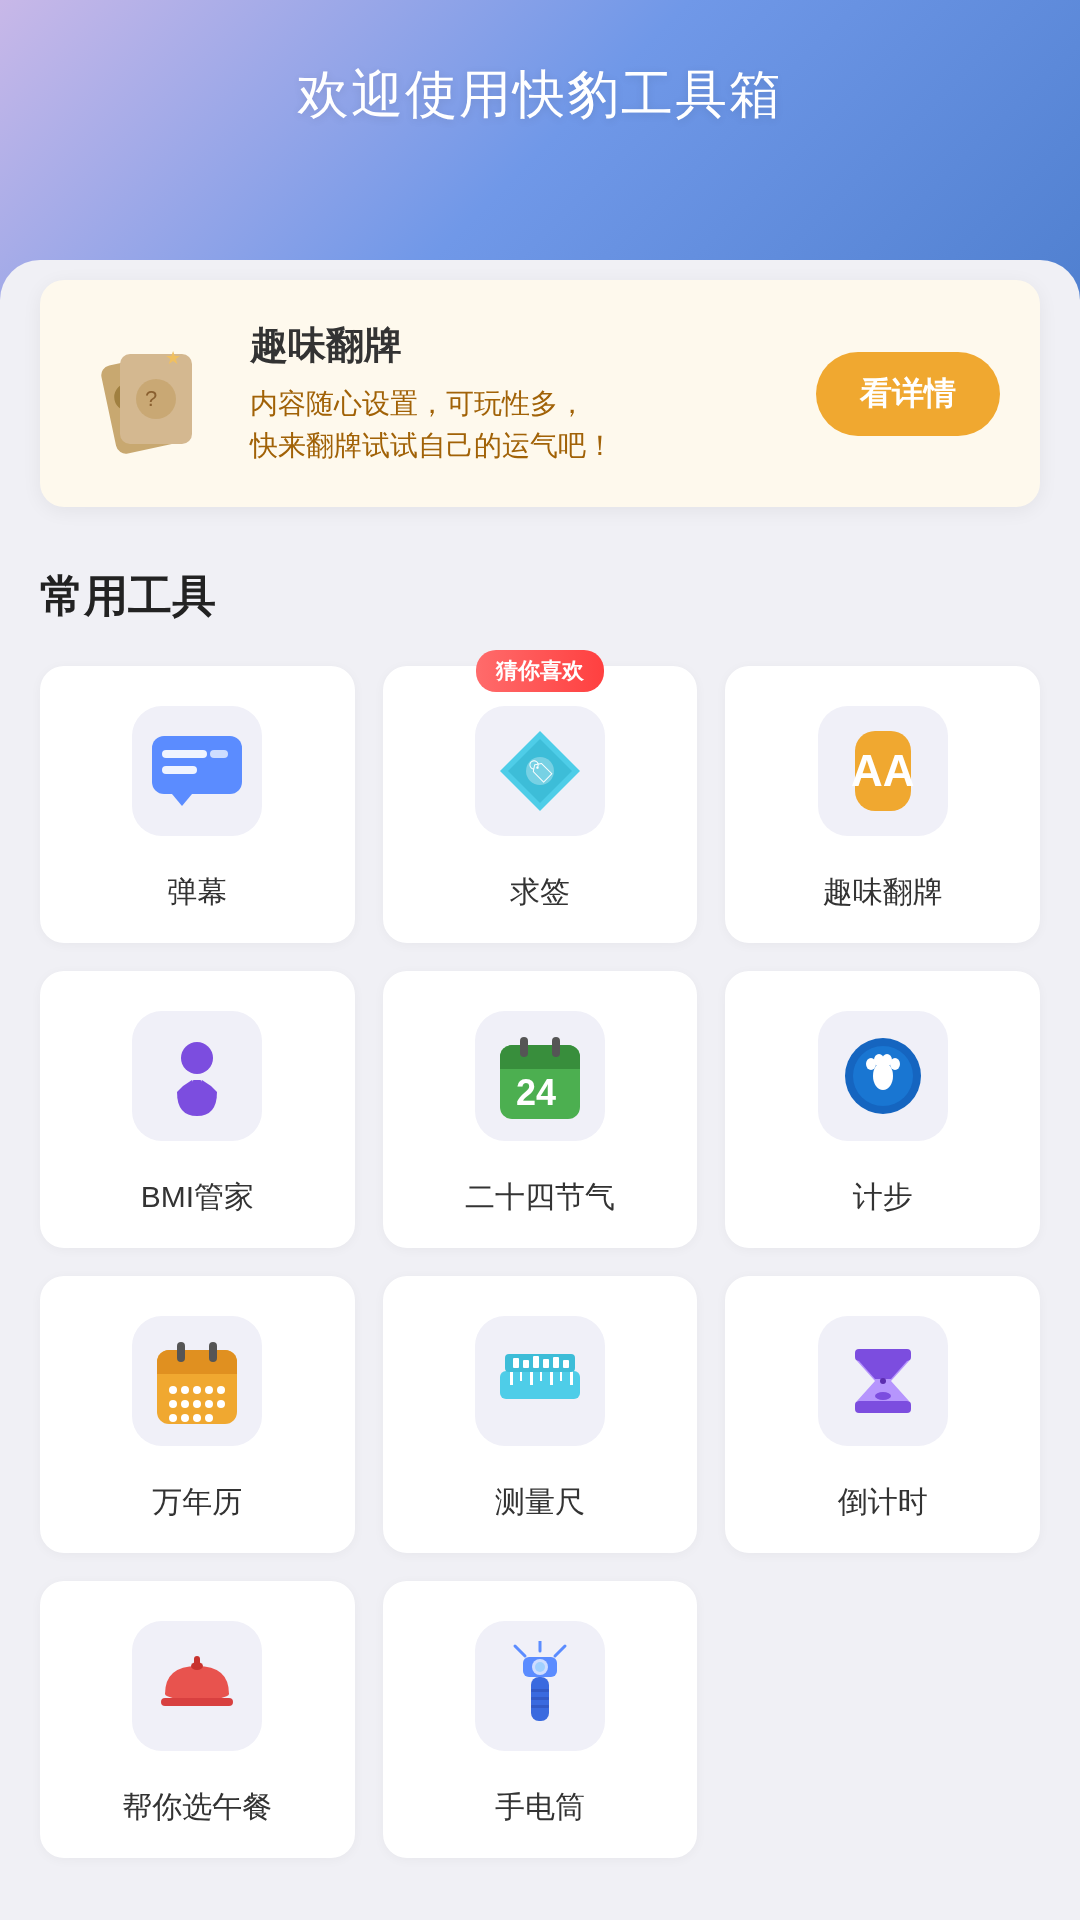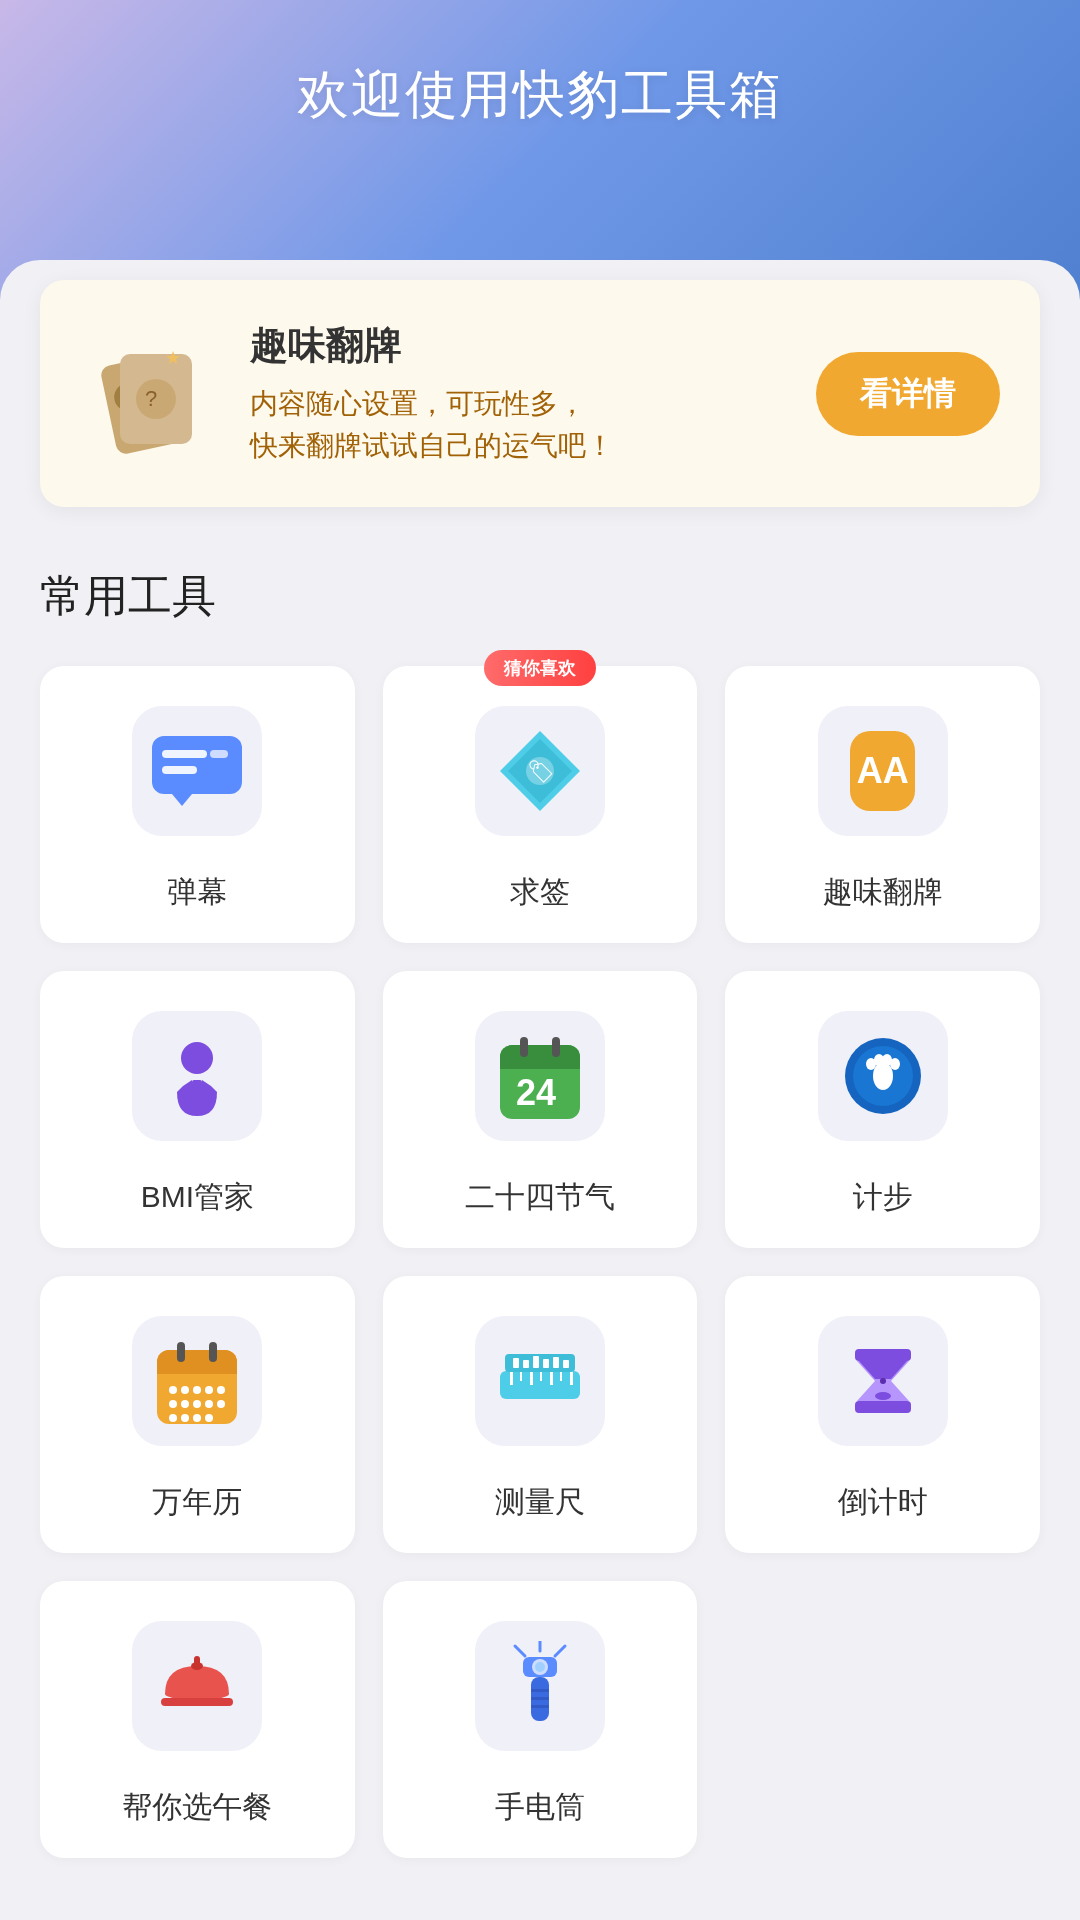--- a/index.html
+++ b/index.html
@@ -104,21 +104,21 @@
       padding: 20px 44px;
       font-size: 32px;
       font-weight: 600;
       cursor: pointer;
       flex-shrink: 0;
       white-space: nowrap;
     }
 
     .section-title {
       font-size: 44px;
-      font-weight: 400;
+      font-weight: 700;
       color: #222;
       margin-bottom: 40px;
     }
 
     .tools-grid {
       display: grid;
       grid-template-columns: repeat(3, 1fr);
       gap: 28px;
     }
 
@@ -152,37 +152,37 @@
       margin-top: 12px;
     }
 
     .badge {
       position: absolute;
       top: -16px;
       left: 50%;
       transform: translateX(-50%);
       background: linear-gradient(90deg, #ff6b6b, #ff4040);
       color: white;
-      font-size: 18px;
+      font-size: 22px;
       padding: 6px 20px;
       border-radius: 20px;
       white-space: nowrap;
       font-weight: 600;
     }
 
     .icon-aa {
-      width: 65px;
+      width: 56px;
       height: 80px;
       background: #f0a830;
       border-radius: 20px;
       display: flex;
       align-items: center;
       justify-content: center;
       color: white;
-      font-size: 36px;
+      font-size: 44px;
       font-weight: 700;
     }
   </style>
 </head>
 <body>
 
 <div class="header">
   <h1 class="header-title">欢迎使用快豹工具箱</h1>
 </div>
 

